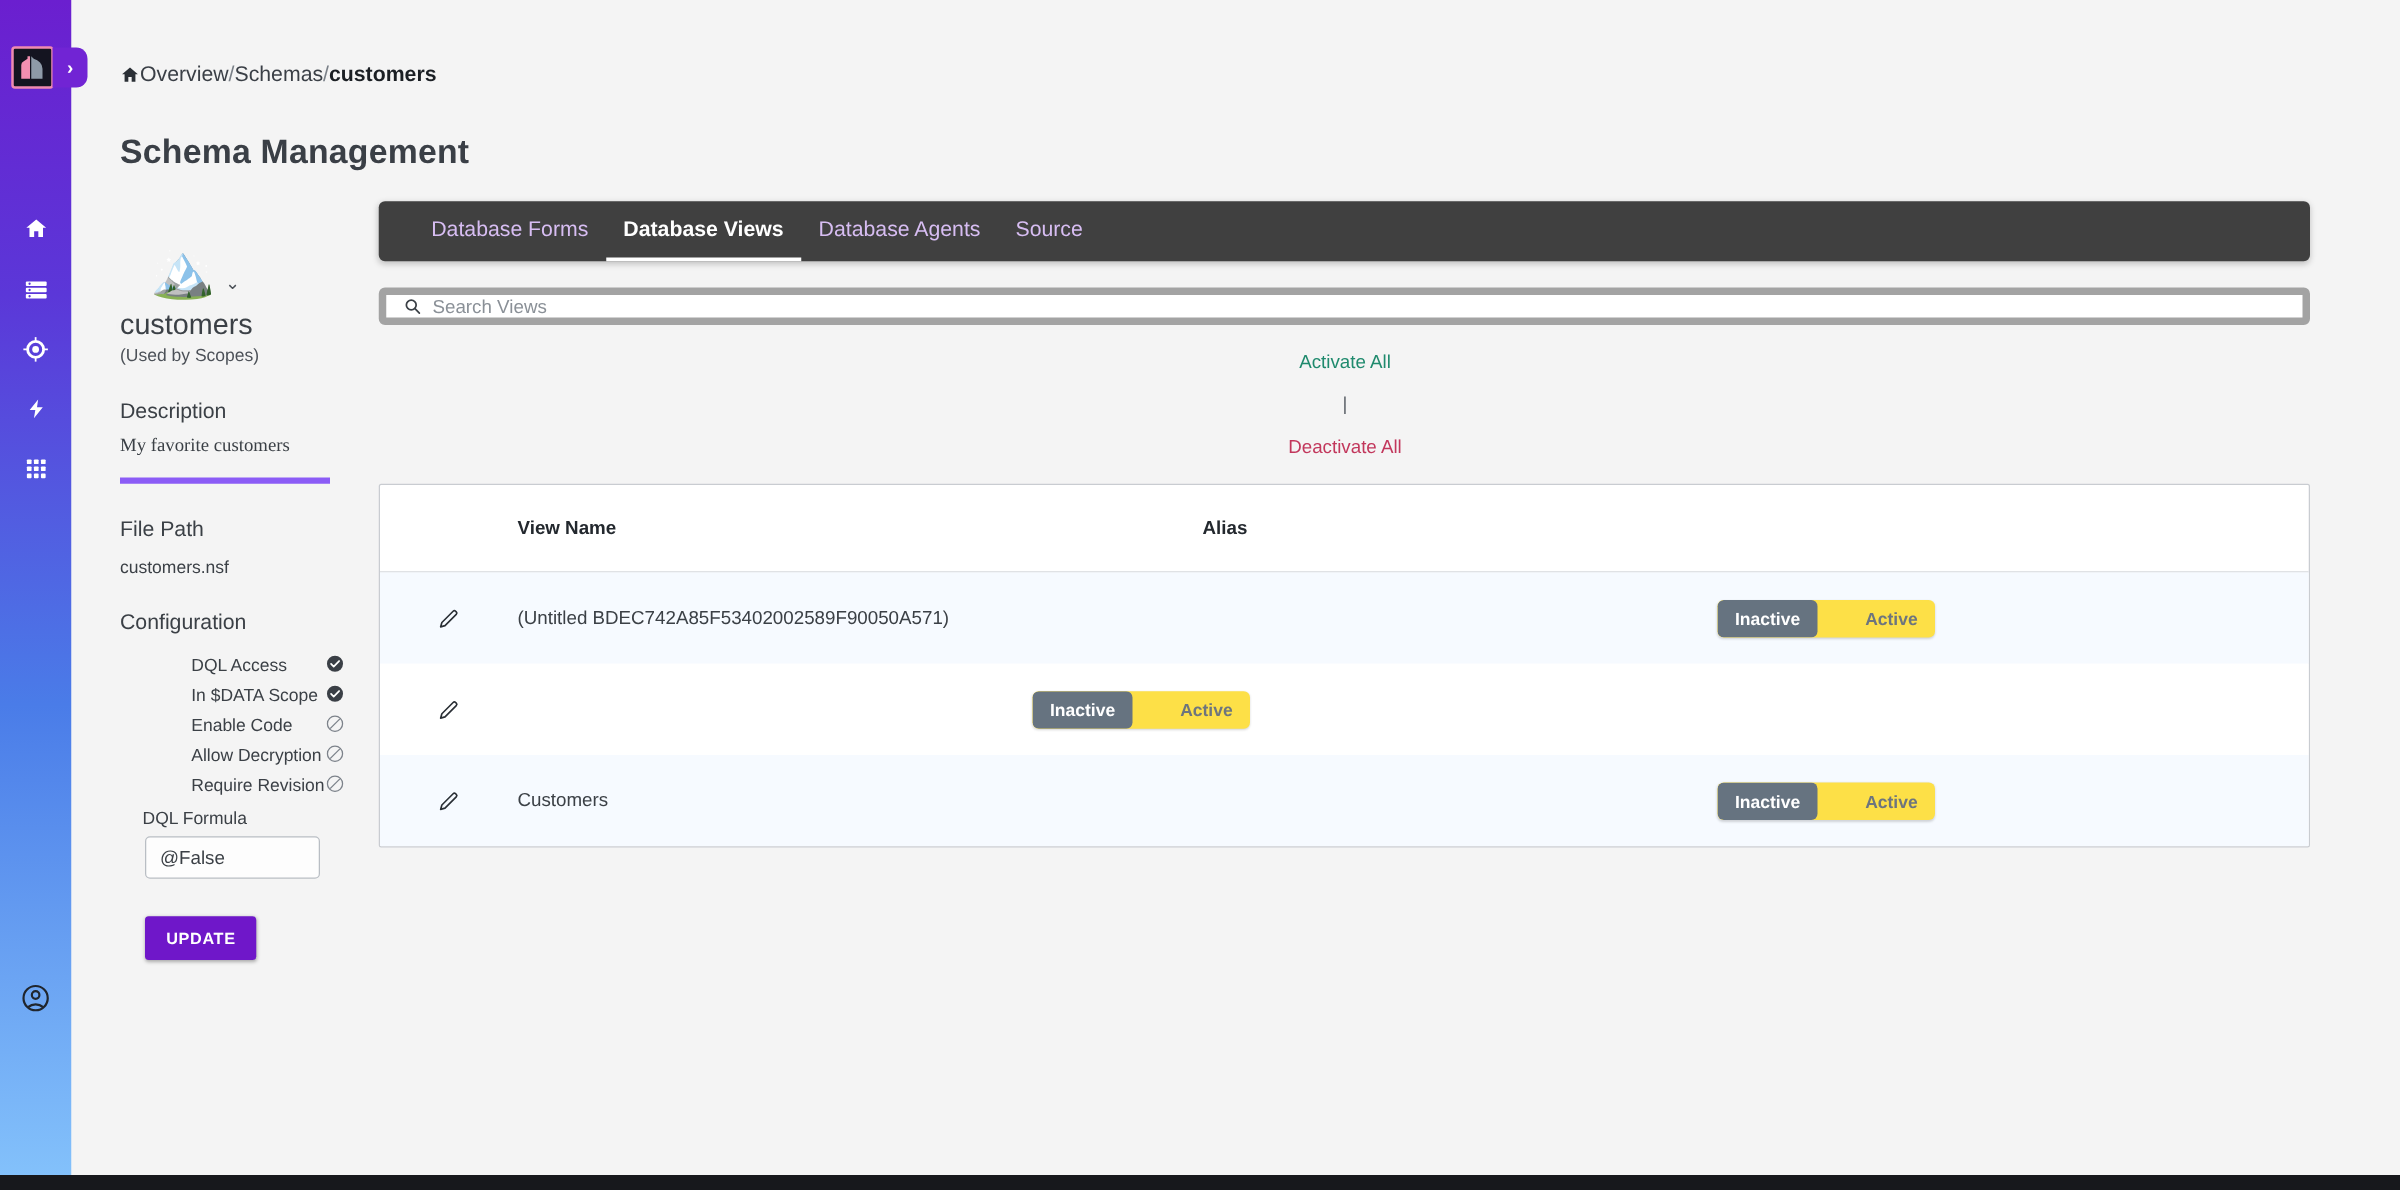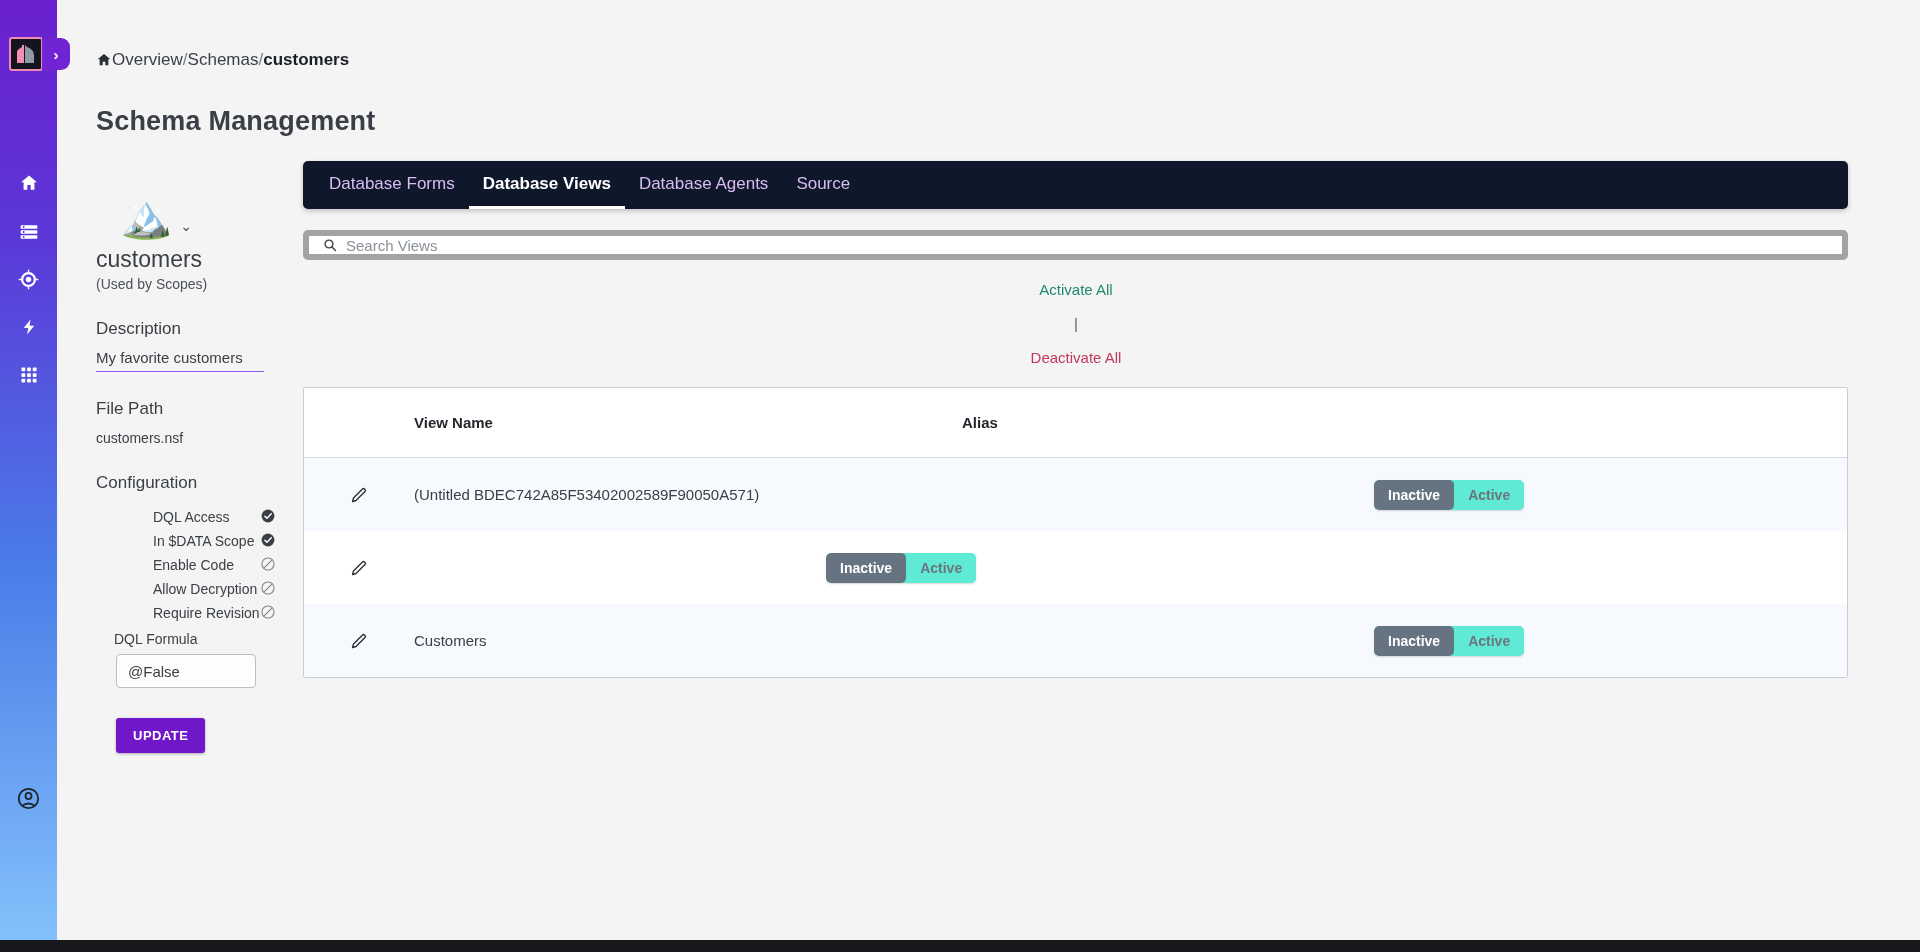--- a/index.html
+++ b/index.html
@@ -57,21 +57,21 @@
   }
   #schema-emoji-row { display: flex; align-items: flex-start; gap: 8px; padding-left: 24px; }
   #schema-emoji { font-size: 42px; line-height: 1; }
   #schema-chevron { font-size: 14px; color: #4a4f56; margin-top: 22px; cursor: pointer; }
   #schema-name { margin-top: 8px; font-size: 23px; color: #3b4046; }
   #schema-sub { margin-top: 3px; font-size: 14px; color: #4c5158; }
 
   .sec-head { margin-top: 27px; font-size: 17px; color: #3b4046; }
   #desc-value {
     margin-top: 10px; font-size: 15px; color: #3b4046;
-    border-bottom: 1px solid #8b5cf6; padding-bottom: 5px; width: 168px;
+    border-bottom: 5px solid #8b5cf6; padding-bottom: 16px; width: 168px; font-family: Liberation Serif, serif;
   }
   #filepath-value { margin-top: 11px; font-size: 14px; color: #3b4046; }
 
   #config-list { margin-top: 12px; padding-left: 18px; }
   .config-row {
     display: flex; align-items: center; height: 24px;
     font-size: 14px; color: #3b4046; justify-content: center;
   }
   .config-row .cfg-label { width: 108px; }
   .cfg-state { width: 16px; height: 16px; display: inline-block; }
@@ -88,22 +88,22 @@
     background: #6f17c9; color: #ffffff; border: none; border-radius: 3px;
     padding: 10px 17px; font-size: 13px; font-weight: bold; letter-spacing: .5px;
     cursor: pointer; font-family: "Liberation Sans", sans-serif;
     box-shadow: 0 1px 3px rgba(0,0,0,.3);
   }
 
   
   #main { position: absolute; left: 303px; top: 161px; width: 1545px; }
 
   #tabbar {
-    height: 48px; background: #0f172a; border-radius: 5px;
-    display: flex; align-items: stretch; padding-left: 12px;
+    height: 48px; background: #404040; border-radius: 5px;
+    display: flex; align-items: stretch; padding-left: 28px;
     box-shadow: 0 2px 5px rgba(0,0,0,.22);
   }
   .tab {
     display: flex; align-items: center; padding: 0 14px;
     color: #d7bdf2; font-size: 17px; cursor: pointer;
     border-bottom: 3px solid transparent;
   }
   .tab.active { color: #ffffff; font-weight: bold; border-bottom-color: #ffffff; }
 
   #search-wrap {
@@ -135,22 +135,22 @@
   .col-name { width: 548px; }
   .col-alias { width: 412px; }
   .col-status { flex: 1; }
   .th { font-size: 15px; font-weight: bold; color: #23282e; }
   .td { font-size: 15px; color: #3b4046; }
   .tbl-body .tbl-row.odd  { background: #f6faff; }
   .tbl-body .tbl-row.even { background: #ffffff; }
   .edit-icon { cursor: pointer; color: #2a2f35; display: block; }
 
   .status-toggle {
-    display: inline-flex; background: #5eead4; border-radius: 5px; padding: 0;
-    overflow: hidden; box-shadow: 0 1px 2px rgba(0,0,0,.16);
+    display: inline-flex; background: #fde047; border-radius: 5px; padding: 0;
+    overflow: hidden; box-shadow: 0 1px 2px rgba(0,0,0,.16); gap: 24px;
   }
   .seg {
     padding: 8px 14px; font-size: 14px; font-weight: bold; cursor: pointer;
     line-height: 1;
   }
   .seg.on  { background: #667380; color: #ffffff; border-radius: 5px; }
   .seg.off { background: transparent; color: #6d757e; }
 
   .help-icon { margin-left: 5px; cursor: pointer; vertical-align: -2px; }
 

